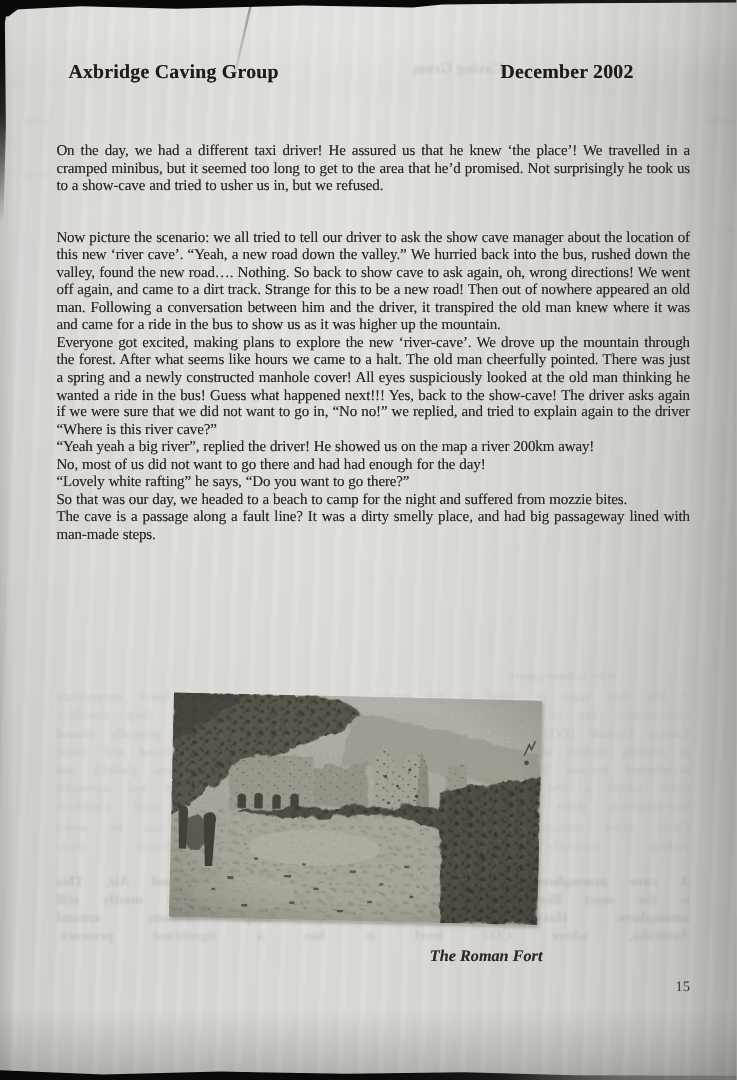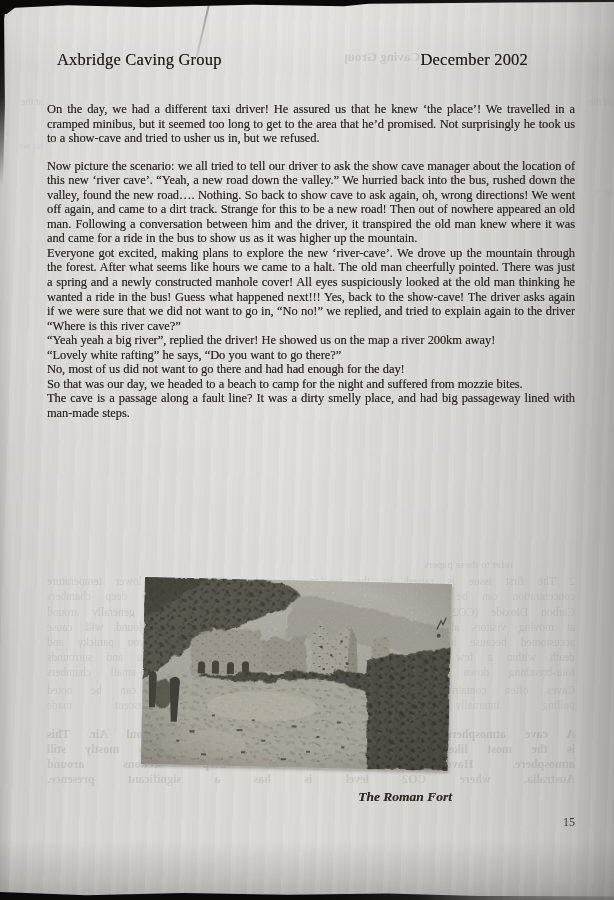--- a/index.html
+++ b/index.html
@@ -24,30 +24,30 @@
     clip-path:polygon(0 0,100% 0,58% 10%,70% 55%,40% 100%,0 100%);}
   .edge-bottom{position:absolute;bottom:0;left:0;width:614px;height:9px;z-index:6;
     background:linear-gradient(90deg,#0b0a09 0 52%, rgba(11,10,9,0.9) 68%, rgba(11,10,9,0.4) 84%, rgba(11,10,9,0.18) 100%);
     clip-path:polygon(0 10%,14% 48%,30% 22%,47% 42%,63% 28%,78% 55%,100% 60%,100% 100%,0 100%);}
   .crease{position:absolute;left:208px;top:4px;width:1.5px;height:58px;z-index:5;
     background:linear-gradient(180deg, rgba(96,94,88,0.55), rgba(120,118,112,0.15));
     transform:rotate(13deg);transform-origin:top left;}
   
   .masthead{position:absolute;left:47px;top:50px;width:528px;display:flex;
     justify-content:space-between;align-items:baseline;z-index:4;
-    font-weight:normal;font-size:16.5px;color:#201d18;letter-spacing:0.2px;
+    font-weight:bold;font-size:16.5px;color:#201d18;letter-spacing:0.2px;
     text-shadow:0 0 0.5px rgba(32,29,24,0.6);}
   .masthead .title{padding-left:10px;}
   .masthead .date{padding-right:47px;}
   
   .body{position:absolute;left:47px;top:89px;width:528px;z-index:4;
     font-size:12.5px;line-height:14.55px;text-align:justify;color:#2a2620;
     letter-spacing:-0.1px;word-spacing:0.25px;text-shadow:0 0 0.45px rgba(42,38,32,0.55);}
   .body p{margin:0;}
-  .body p.gap{margin-top:13px;}
+  .body p.gap{margin-top:29px;}
   
   .photo-wrap{position:absolute;left:145px;top:577px;width:307px;height:187px;z-index:3;
     transform:rotate(1.3deg);transform-origin:0 0;background:#c9c6bf;
     box-shadow:1px 2px 3px rgba(50,48,45,0.35), 0 0 0 1px rgba(255,255,255,0.25);}
   .photo-wrap svg{display:block;width:307px;height:187px;}
   .caption{position:absolute;left:145px;top:789px;width:307px;z-index:4;text-align:right;
     font-style:italic;font-weight:bold;font-size:13.5px;color:#2c2822;
     text-shadow:0 0 0.5px rgba(44,40,34,0.5);}
   .pageno{position:absolute;left:47px;top:815px;width:528px;z-index:4;text-align:right;
     font-size:12px;color:#3a362f;}
@@ -87,22 +87,22 @@
   <div class="masthead">
     <span class="title">Axbridge Caving Group</span>
     <span class="date">December 2002</span>
   </div>
 
   <div class="body">
       <p class="gap">On the day, we had a different taxi driver! He assured us that he knew ‘the place’! We travelled in a cramped minibus, but it seemed too long to get to the area that he’d promised. Not surprisingly he took us to a show-cave and tried to usher us in, but we refused.</p>
       <p class="gap">Now picture the scenario: we all tried to tell our driver to ask the show cave manager about the location of this new ‘river cave’. “Yeah, a new road down the valley.” We hurried back into the bus, rushed down the valley, found the new road…. Nothing. So back to show cave to ask again, oh, wrong directions! We went off again, and came to a dirt track. Strange for this to be a new road! Then out of nowhere appeared an old man. Following a conversation between him and the driver, it transpired the old man knew where it was and came for a ride in the bus to show us as it was higher up the mountain.</p>
       <p>Everyone got excited, making plans to explore the new ‘river-cave’. We drove up the mountain through the forest. After what seems like hours we came to a halt. The old man cheerfully pointed. There was just a spring and a newly constructed manhole cover! All eyes suspiciously looked at the old man thinking he wanted a ride in the bus! Guess what happened next!!! Yes, back to the show-cave! The driver asks again if we were sure that we did not want to go in, “No no!” we replied, and tried to explain again to the driver “Where is this river cave?”</p>
       <p>“Yeah yeah a big river”, replied the driver! He showed us on the map a river 200km away!</p>
+      <p>No, most of us did not want to go there and had had enough for the day!</p>
       <p>“Lovely white rafting” he says, “Do you want to go there?”</p>
-      <p>No, most of us did not want to go there and had had enough for the day!</p>
       <p>So that was our day, we headed to a beach to camp for the night and suffered from mozzie bites.</p>
       <p>The cave is a passage along a fault line? It was a dirty smelly place, and had big passageway lined with man-made steps.</p>
     </div>
 
   <div class="photo-wrap">
     <svg viewBox="0 0 307 187" preserveAspectRatio="none" aria-hidden="true">
       <defs>
         <linearGradient id="sky" x1="0" y1="0" x2="0" y2="1">
           <stop offset="0" stop-color="#d8d6cf"></stop>
             <stop offset="1" stop-color="#c6c3bb"></stop>

